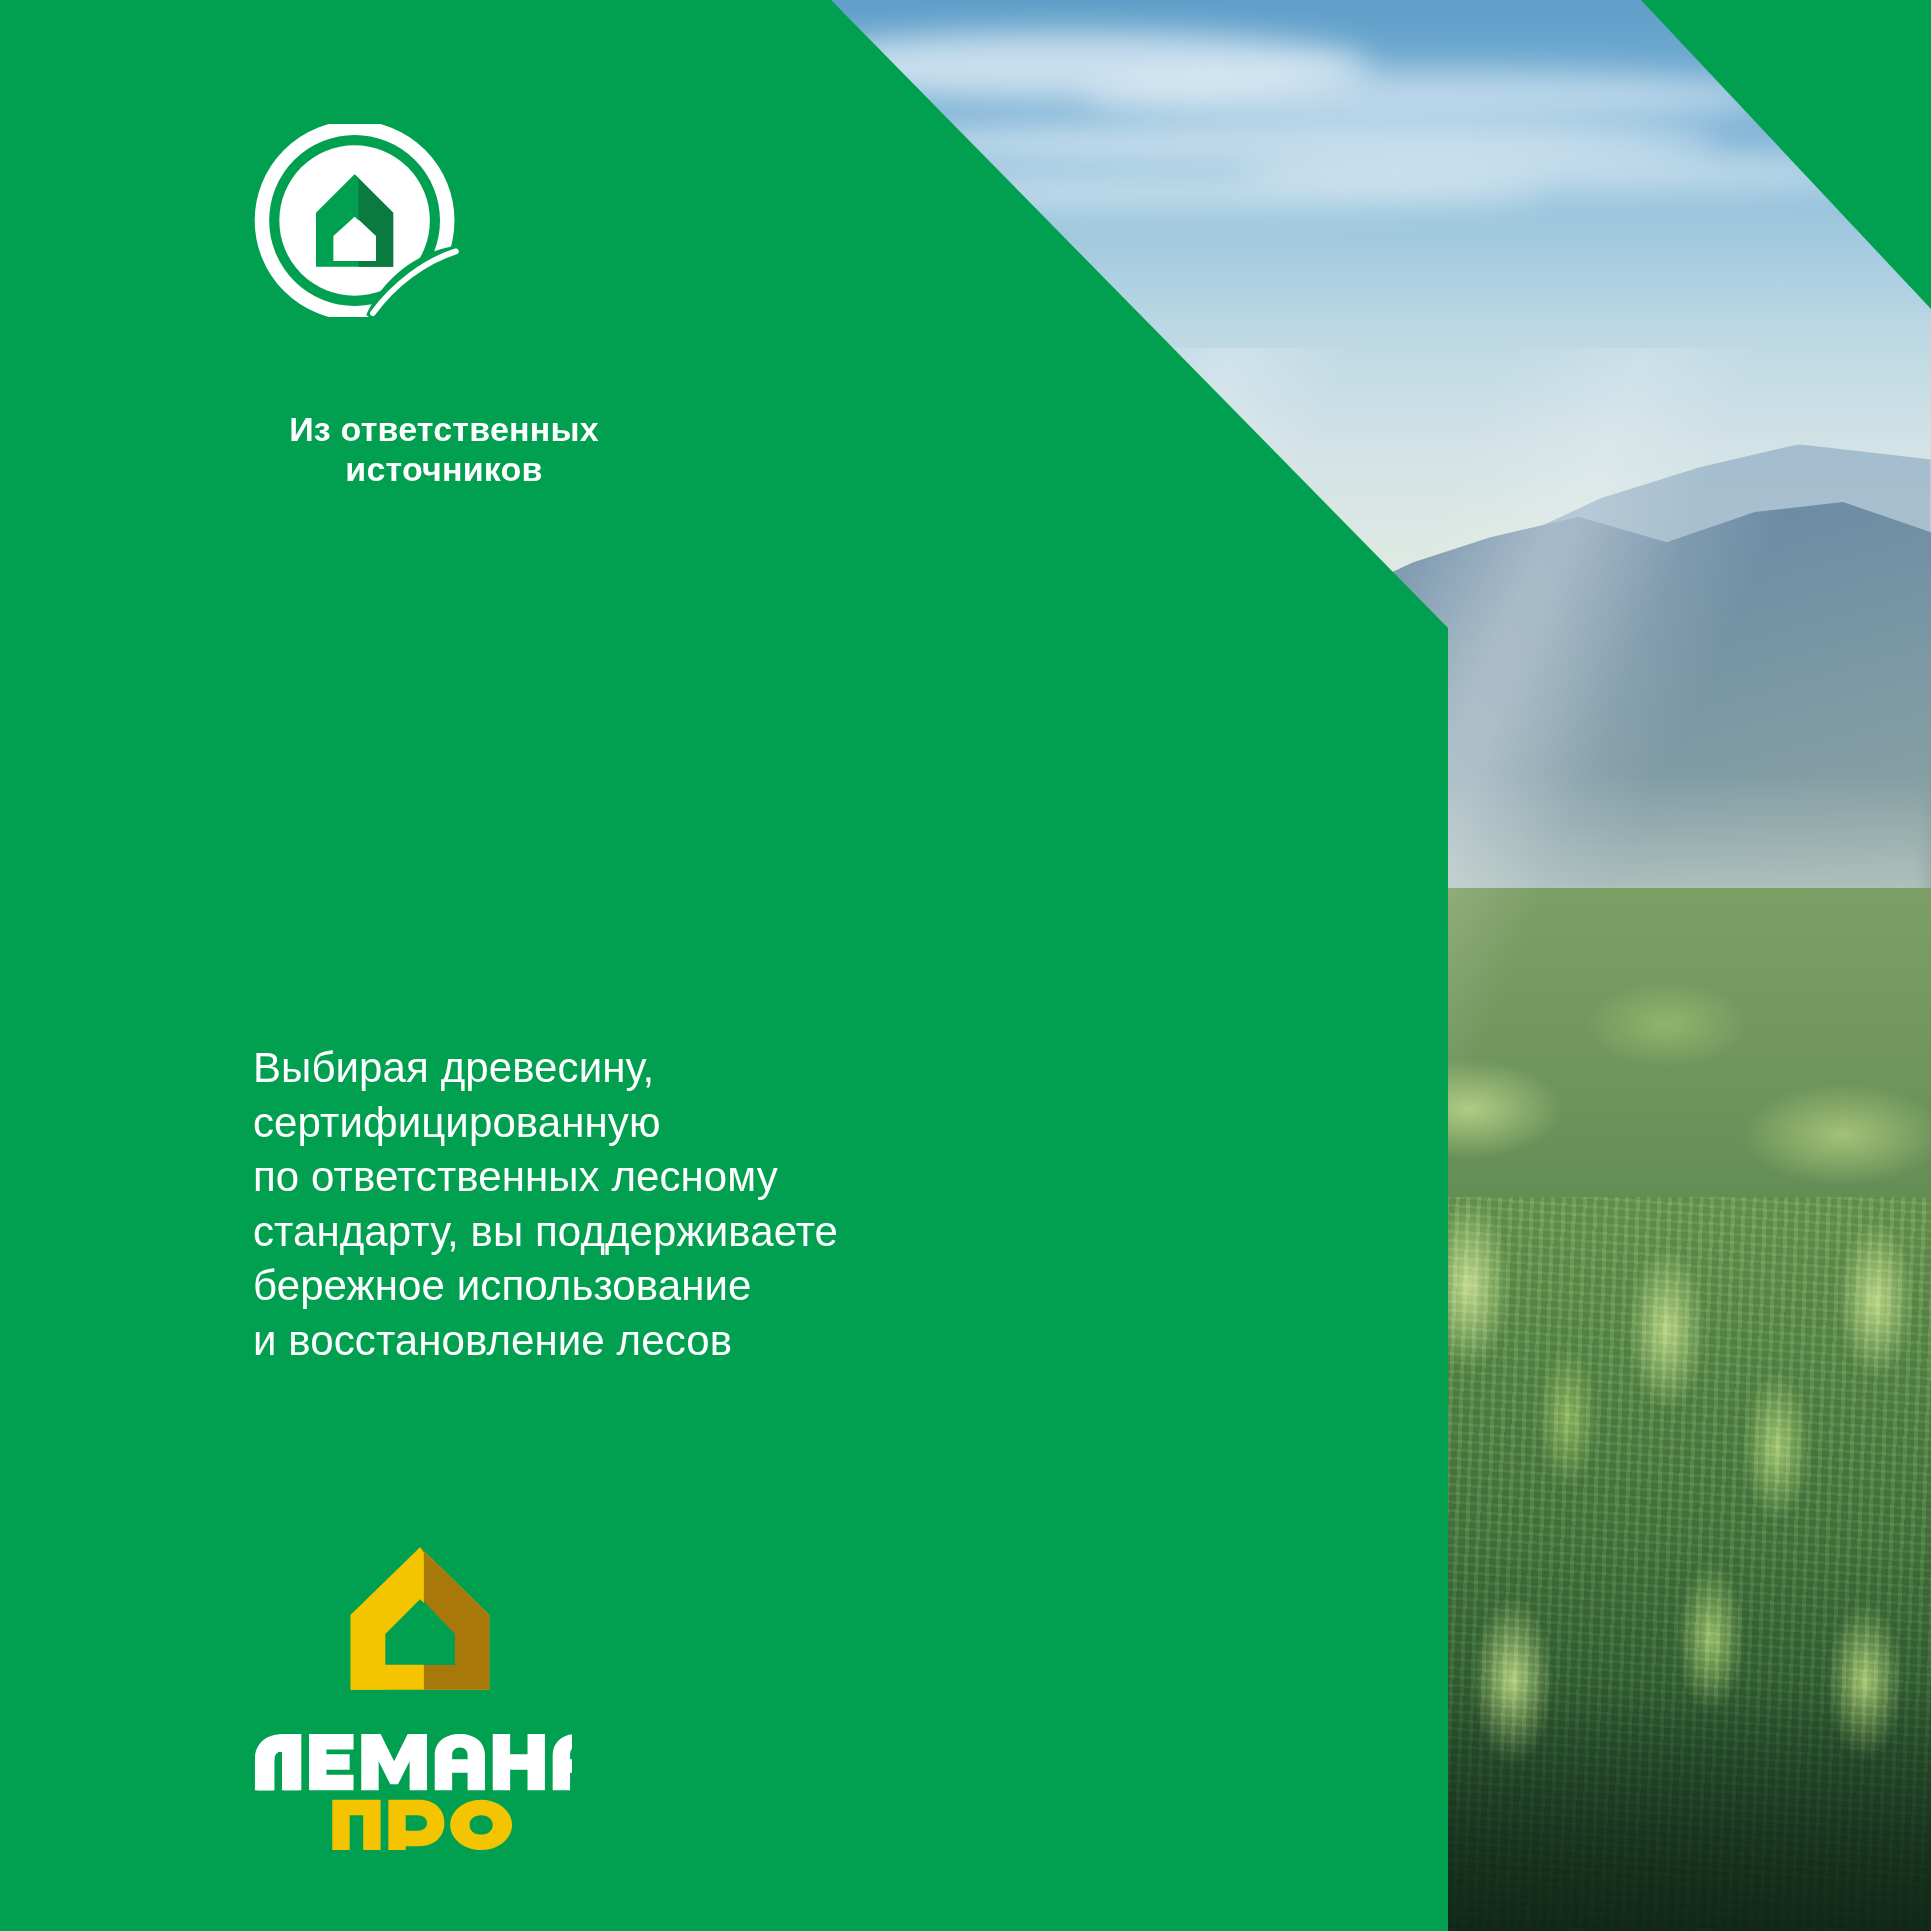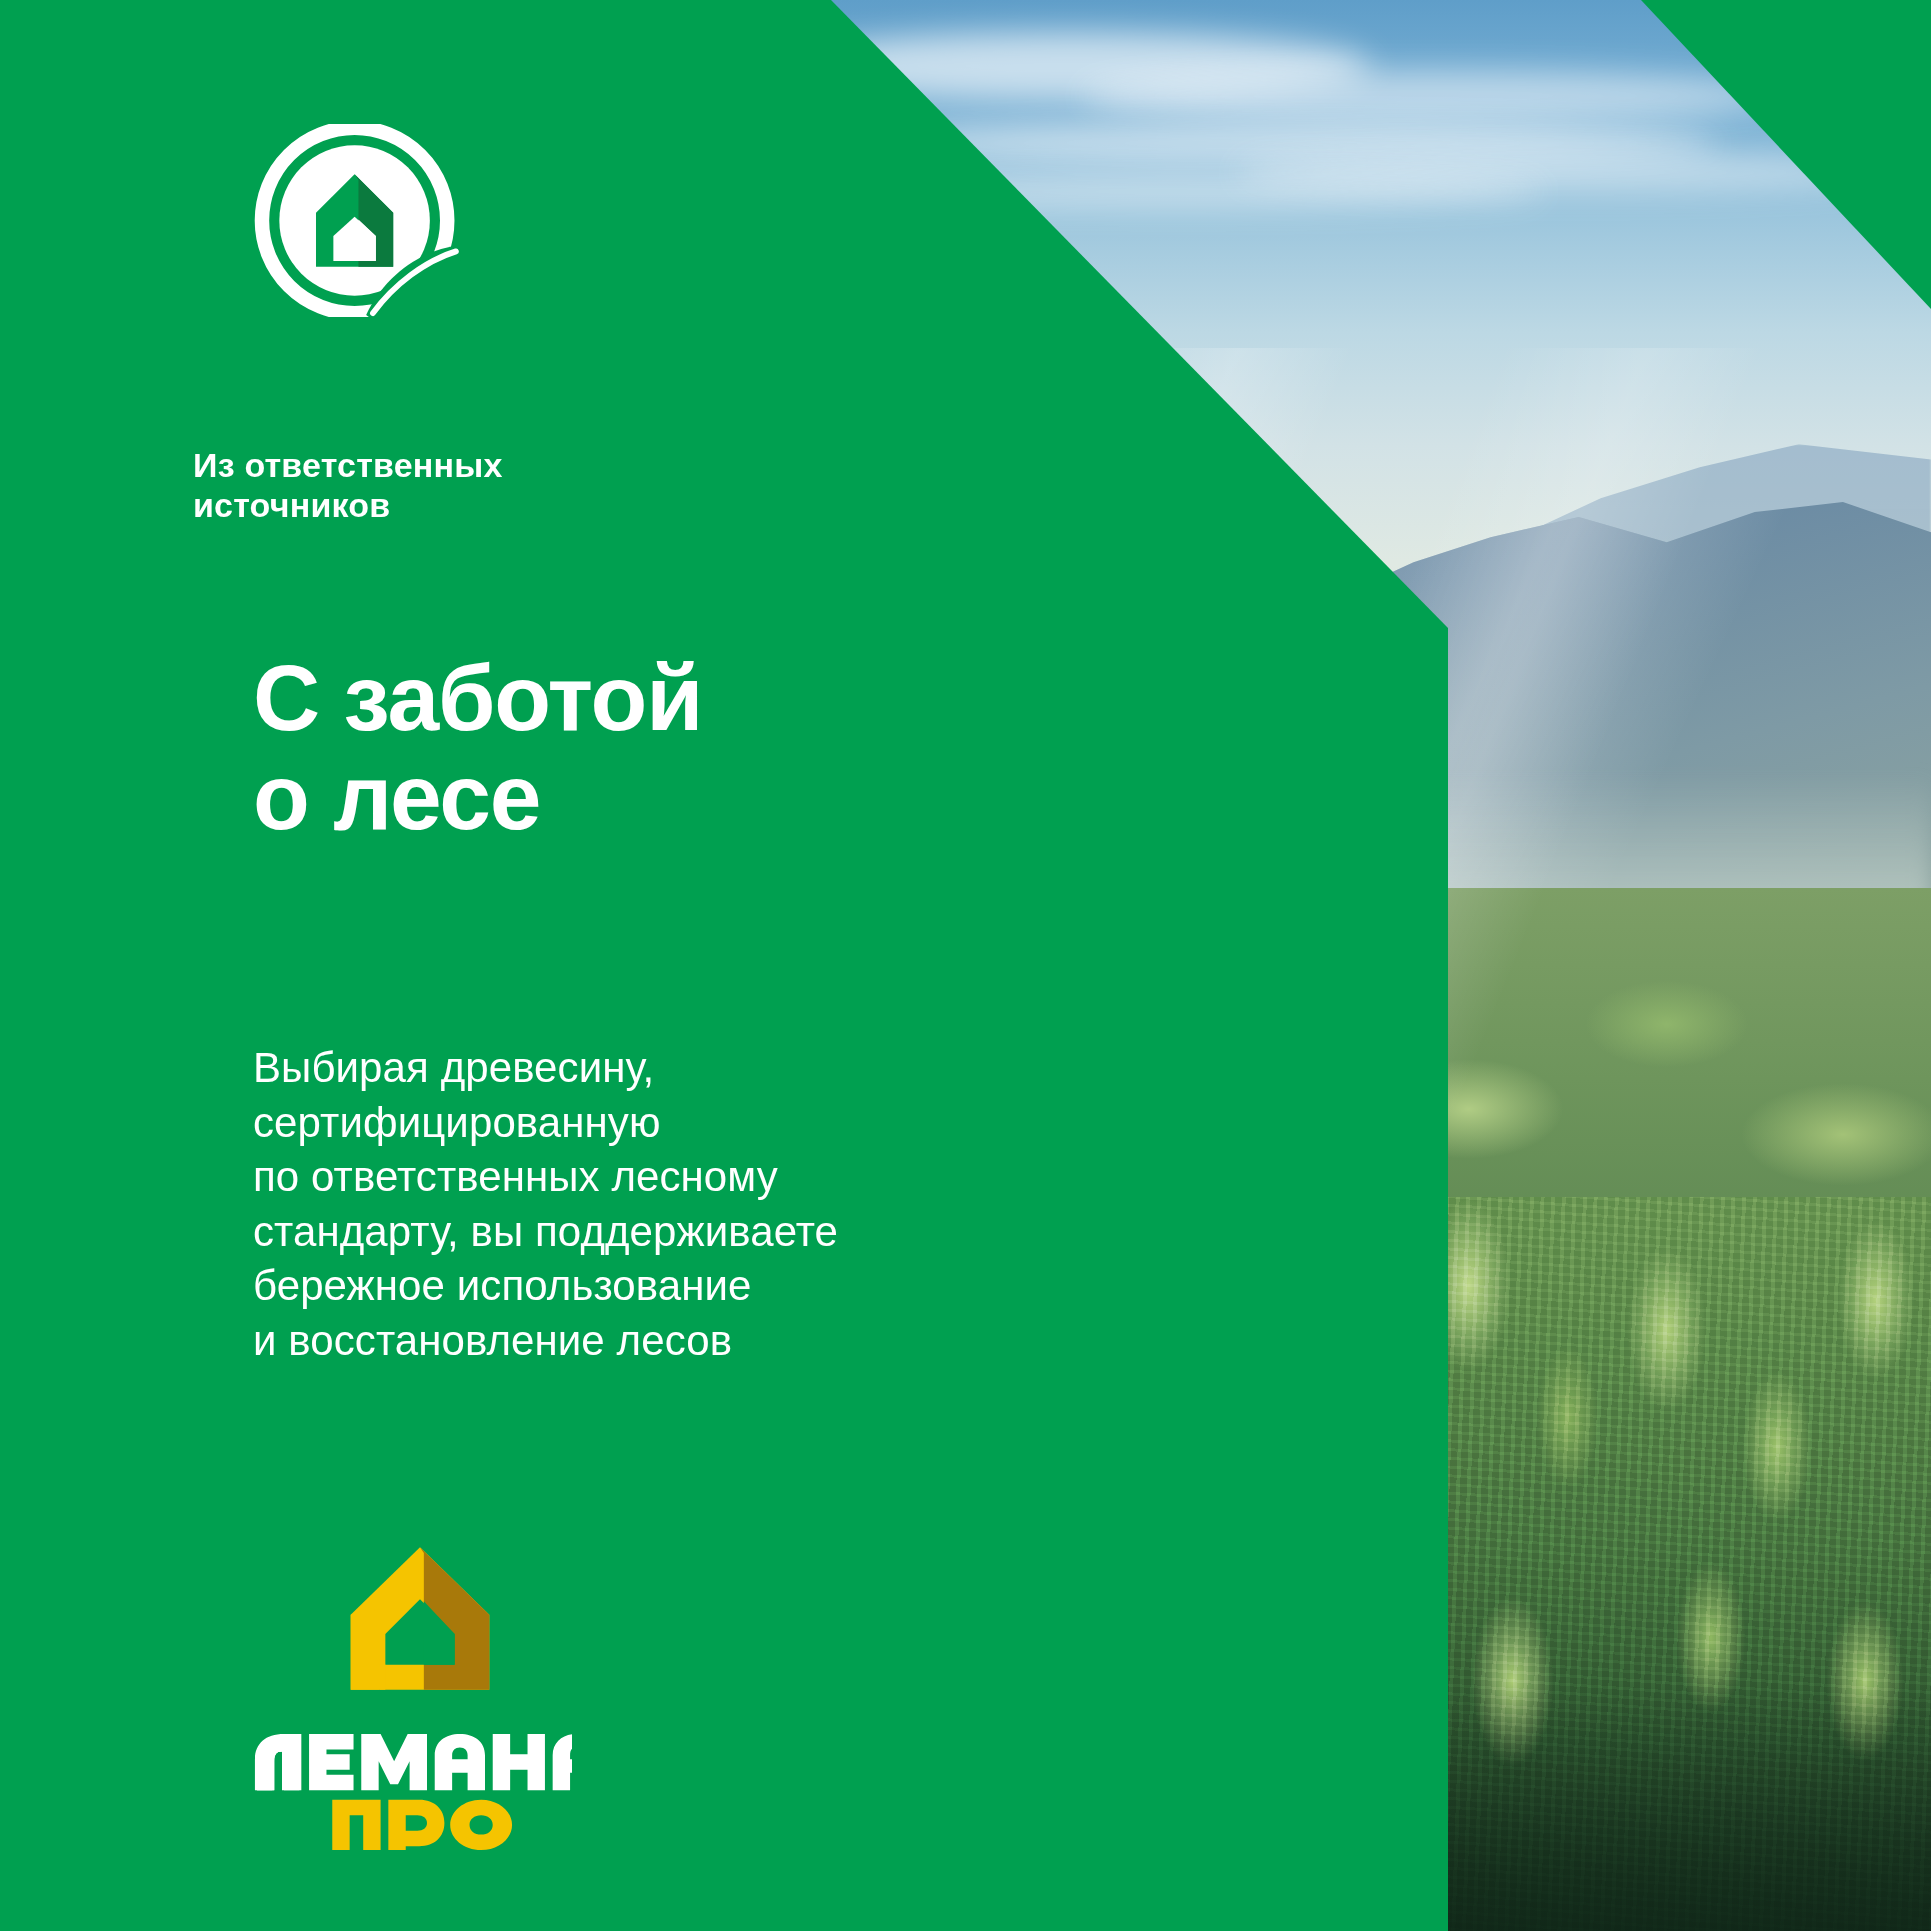--- a/index.html
+++ b/index.html
@@ -157,27 +157,26 @@
   .content { position:absolute; inset:0; z-index:5; }
 
   
   .badge { position:absolute; left:253px; top:124px; width:236px; height:193px; }
   .badge svg { display:block; width:236px; height:193px; }
 
   .badge-caption {
     position:absolute;
     left:193px; top:409px;
     width:502px;
-    text-align:left;
+    text-align:center;
     color:#ffffff;
     font-size:34px;
     font-weight:700;
     line-height:1.18;
     letter-spacing:0.2px;
-    margin-top:36px;
   }
 
   
   .headline {
     position:absolute;
     left:253px; top:649px;
     color:#ffffff;
     font-size:93px;
     font-weight:700;
     line-height:1.06;
@@ -259,22 +258,20 @@
         </g>
 
         <path d="M117 198 C134 160 172 130 214 126 C219 166 196 198 150 206 C138 208 126 205 117 198 Z" fill="#00a050"></path>
         <path d="M124 196 C146 166 178 142 210 132" fill="none" stroke="#ffffff" stroke-width="6" stroke-linecap="round"></path>
       </svg>
     </div>
 
     <div class="badge-caption">Из ответственных
 источников</div>
 
-    <h1 class="headline">С заботой
-о лесе</h1>
 
     <p class="body-text">Выбирая древесину,
 сертифицированную
 по ответственных лесному
 стандарту, вы поддерживаете
 бережное использование
 и восстановление лесов</p>
 
     <div class="lemana">
       <svg class="lemana-house" viewBox="0 0 160 152" xmlns="http://www.w3.org/2000/svg">

